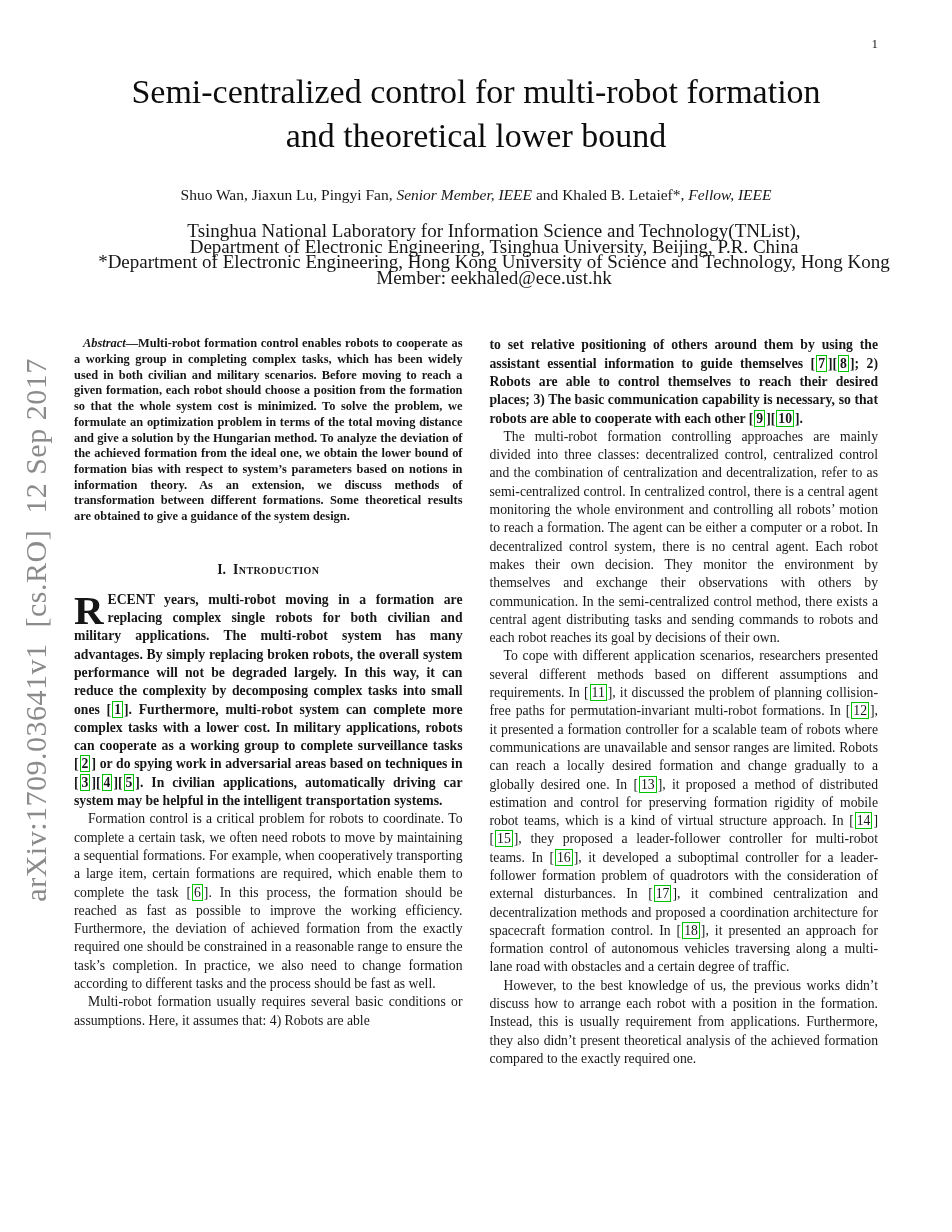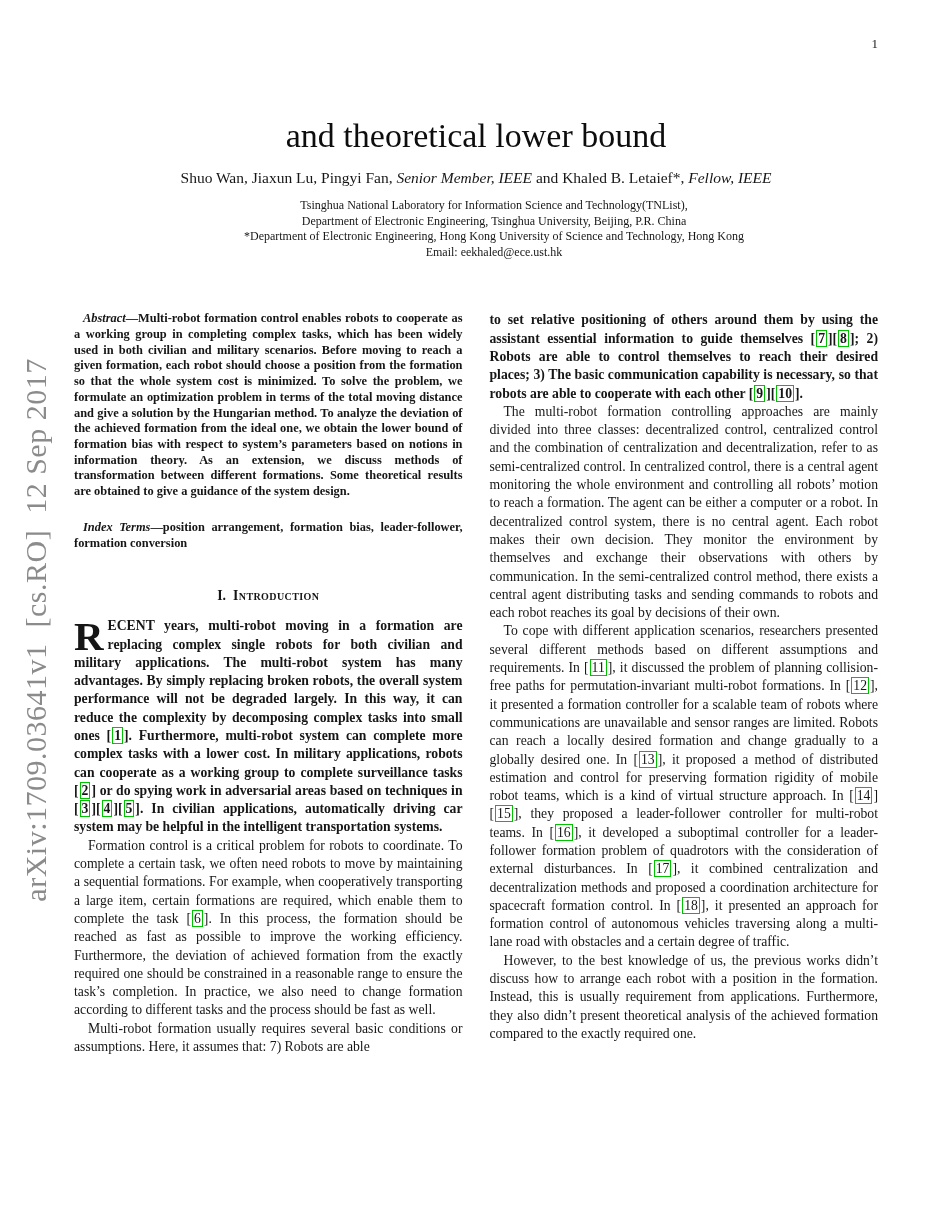--- a/index.html
+++ b/index.html
@@ -19,23 +19,23 @@
     position: absolute; top: 630px; left: 36px;
     transform: translate(-50%, -50%) rotate(-90deg);
     transform-origin: center;
     font-size: 30px; color: #8b8b8b;
     white-space: pre; letter-spacing: 0.5px;
   }
   header { padding-top: 70px; text-align: center; }
   .title {
     font-size: 34px; font-weight: 400; line-height: 44px; color: #0d0d0d;
   }
-  .authors { margin-top: 11px; font-size: 15.5px; }
+  .authors { margin-top: 28px; font-size: 15.5px; }
   .authors .it { font-style: italic; }
-  .affiliations { margin-top: 11px; font-size: 12px; line-height: 15.6px; padding-left: 36px; }
+  .affiliations { margin-top: 19px; font-size: 19px; line-height: 15.6px; padding-left: 36px; }
   .affiliations div { white-space: pre-wrap; }
   .columns {
     display: flex; gap: 27px;
     padding: 0 74px; margin-top: 51px;
   }
   .col { width: 395.5px; text-align: justify; }
   .abstract-par, .index-par {
     font-weight: bold; font-size: 12.4px; line-height: 15.7px;
     text-indent: 9px;
   }
@@ -61,51 +61,48 @@
 </style>
 </head>
 <body>
 
 <div class="page-number">1</div>
 
 <div class="arxiv-watermark">arXiv:1709.03641v1  [cs.RO]  12 Sep 2017</div>
 
 <header>
   <h1 class="title">
-    <br>
+    <span>Semi-centralized control for multi-robot formation</span><br>
     <span>and theoretical lower bound</span>
   </h1>
   <div class="authors">
     <span>Shuo Wan, Jiaxun Lu, Pingyi Fan, </span><span class="it">Senior Member, IEEE</span><span> and Khaled B. Letaief*, </span><span class="it">Fellow, IEEE</span>
   </div>
   <div class="affiliations">
     <div>Tsinghua National Laboratory for Information Science and Technology(TNList),</div>
     <div>Department of Electronic Engineering, Tsinghua University, Beijing, P.R. China</div>
     <div>*Department of Electronic Engineering, Hong Kong University of Science and Technology, Hong Kong</div>
-    <div>Email: eekhaled@ece.ust.hk</div>
+    <div>Member: eekhaled@ece.ust.hk</div>
   </div>
 </header>
 
 <div class="columns">
 
   <div class="col">
     <p class="abstract-par">
       <span class="lead-label">Abstract</span><span>—Multi-robot formation control enables robots to cooperate as a working group in completing complex tasks, which has been widely used in both civilian and military scenarios. Before moving to reach a given formation, each robot should choose a position from the formation so that the whole system cost is minimized. To solve the problem, we formulate an optimization problem in terms of the total moving distance and give a solution by the Hungarian method. To analyze the deviation of the achieved formation from the ideal one, we obtain the lower bound of formation bias with respect to system’s parameters based on notions in information theory. As an extension, we discuss methods of transformation between different formations. Some theoretical results are obtained to give a guidance of the system design.</span>
     </p>
-    <p class="index-par">
-      <span class="lead-label">Index Terms</span><span>—position arrangement, formation bias, leader-follower, formation conversion</span>
-    </p>
     <h2 class="section-heading">
       <span class="num">I.</span><span class="smallcaps">Introduction</span>
     </h2>
     <p class="body-par noindent">
       <span class="dropcap">R</span><span>ECENT years, multi-robot moving in a formation are replacing complex single robots for both civilian and military applications. The multi-robot system has many advantages. By simply replacing broken robots, the overall system performance will not be degraded largely. In this way, it can reduce the complexity by decomposing complex tasks into small ones [<span class="cite">1</span>]. Furthermore, multi-robot system can complete more complex tasks with a lower cost. In military applications, robots can cooperate as a working group to complete surveillance tasks [<span class="cite">2</span>] or do spying work in adversarial areas based on techniques in [<span class="cite">3</span>][<span class="cite">4</span>][<span class="cite">5</span>]. In civilian applications, automatically driving car system may be helpful in the intelligent transportation systems.</span>
     </p>
     <p class="body-par">Formation control is a critical problem for robots to coordinate. To complete a certain task, we often need robots to move by maintaining a sequential formations. For example, when cooperatively transporting a large item, certain formations are required, which enable them to complete the task [<span class="cite">6</span>]. In this process, the formation should be reached as fast as possible to improve the working efficiency. Furthermore, the deviation of achieved formation from the exactly required one should be constrained in a reasonable range to ensure the task’s completion. In practice, we also need to change formation according to different tasks and the process should be fast as well.</p>
-    <p class="body-par">Multi-robot formation usually requires several basic conditions or assumptions. Here, it assumes that: 7) Robots are able</p>
+    <p class="body-par">Multi-robot formation usually requires several basic conditions or assumptions. Here, it assumes that: 4) Robots are able</p>
   </div>
 
   <div class="col">
     <p class="body-par noindent">to set relative positioning of others around them by using the assistant essential information to guide themselves [<span class="cite">7</span>][<span class="cite">8</span>]; 2) Robots are able to control themselves to reach their desired places; 3) The basic communication capability is necessary, so that robots are able to cooperate with each other [<span class="cite">9</span>][<span class="cite">10</span>].</p>
     <p class="body-par">The multi-robot formation controlling approaches are mainly divided into three classes: decentralized control, centralized control and the combination of centralization and decentralization, refer to as semi-centralized control. In centralized control, there is a central agent monitoring the whole environment and controlling all robots’ motion to reach a formation. The agent can be either a computer or a robot. In decentralized control system, there is no central agent. Each robot makes their own decision. They monitor the environment by themselves and exchange their observations with others by communication. In the semi-centralized control method, there exists a central agent distributing tasks and sending commands to robots and each robot reaches its goal by decisions of their own.</p>
     <p class="body-par">To cope with different application scenarios, researchers presented several different methods based on different assumptions and requirements. In [<span class="cite">11</span>], it discussed the problem of planning collision-free paths for permutation-invariant multi-robot formations. In [<span class="cite">12</span>], it presented a formation controller for a scalable team of robots where communications are unavailable and sensor ranges are limited. Robots can reach a locally desired formation and change gradually to a globally desired one. In [<span class="cite">13</span>], it proposed a method of distributed estimation and control for preserving formation rigidity of mobile robot teams, which is a kind of virtual structure approach. In [<span class="cite">14</span>][<span class="cite">15</span>], they proposed a leader-follower controller for multi-robot teams. In [<span class="cite">16</span>], it developed a suboptimal controller for a leader-follower formation problem of quadrotors with the consideration of external disturbances. In [<span class="cite">17</span>], it combined centralization and decentralization methods and proposed a coordination architecture for spacecraft formation control. In [<span class="cite">18</span>], it presented an approach for formation control of autonomous vehicles traversing along a multi-lane road with obstacles and a certain degree of traffic.</p>
     <p class="body-par">However, to the best knowledge of us, the previous works didn’t discuss how to arrange each robot with a position in the formation. Instead, this is usually requirement from applications. Furthermore, they also didn’t present theoretical analysis of the achieved formation compared to the exactly required one.</p>
   </div>
 
 </div>

